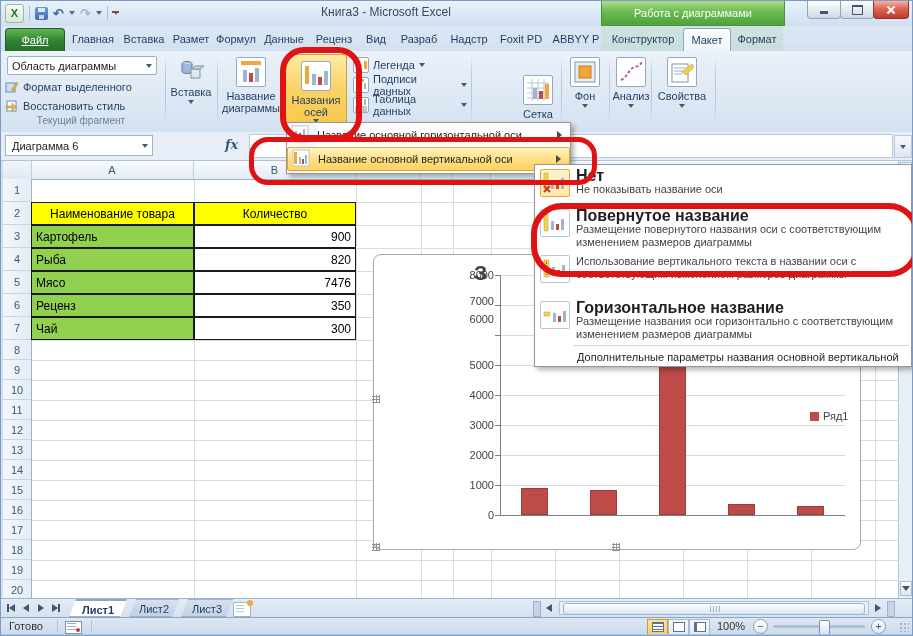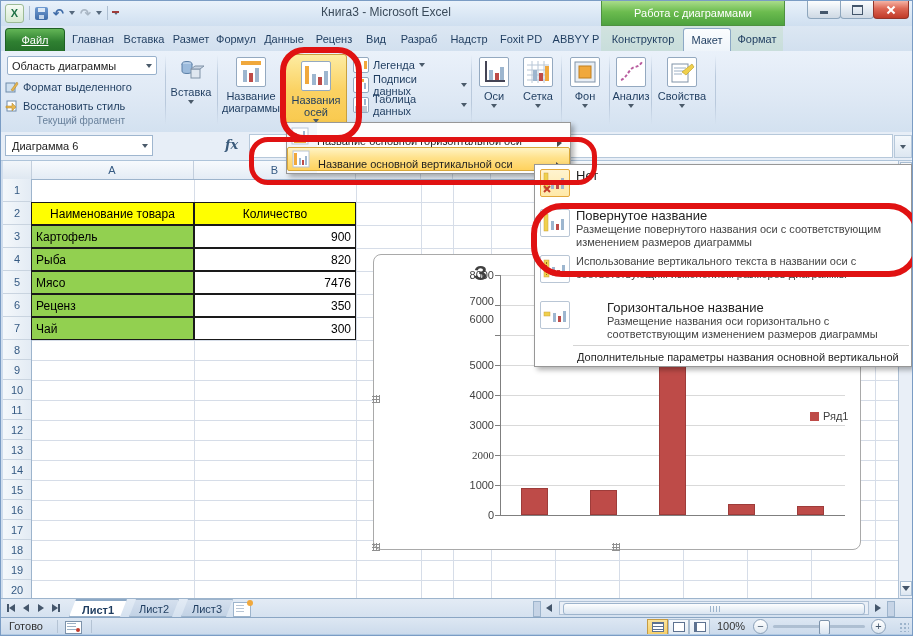--- a/index.html
+++ b/index.html
@@ -123,38 +123,38 @@
   .bar{position:absolute;width:27px;background:#be4b48;border:1px solid #9e3c3a;box-sizing:border-box;}
   .legend{position:absolute;left:436px;top:155px;display:flex;align-items:center;gap:4px;font-size:11px;color:#404040;}
   .legend .sw{width:9px;height:9px;background:#be4b48;}
   .handle{position:absolute;width:8px;height:8px;
     background:radial-gradient(#909090 1px,transparent 1.2px);background-size:3px 3px;}
 
   
   .menu{position:absolute;left:285px;top:121px;width:285px;height:52px;background:#fdfdfd;
     border:1px solid #979797;box-shadow:3px 3px 5px rgba(0,0,0,.3);z-index:55;box-sizing:border-box;}
   .menu:before{content:"";position:absolute;left:0;top:0;width:30px;height:100%;background:#f3f6fa;}
-  .m-item{position:relative;height:24px;display:flex;align-items:flex-end;font-size:11px;color:#1f1f1f;}
+  .m-item{position:relative;height:24px;display:flex;align-items:center;font-size:11px;color:#1f1f1f;}
   .m-item .mic{margin:0 8px 0 4px;}
   .m-item .lbl{flex:1;}
   .m-item.hl{background:linear-gradient(#fff4c5,#ffe18a 45%,#ffd25e);border:1px solid #d9a83a;
     border-radius:2px;box-sizing:border-box;}
   .arr-r{width:0;height:0;border-top:4px solid transparent;border-bottom:4px solid transparent;
     border-left:5px solid #4a4a4a;margin-right:8px;}
 
   
   .submenu{position:absolute;left:533px;top:163px;width:378px;height:203px;background:#fff;
     border:1px solid #979797;box-shadow:3px 3px 5px rgba(0,0,0,.3);z-index:60;box-sizing:border-box;}
   .s-item{position:relative;display:flex;padding:4px 6px 2px 5px;box-sizing:border-box;}
   .s-icwrap{flex:0 0 36px;}
   .s-ic{width:28px;height:26px;background:#fff;border:1px solid #b9c6d5;border-radius:2px;
     display:flex;align-items:center;justify-content:center;}
   .s-ic.sel{border:1px solid #e3a83c;background:linear-gradient(#fff3cf,#ffe9a8);}
   .s-txt{flex:1;overflow:hidden;}
-  .s-title{font-size:13px;font-weight:normal;color:#1f1f1f;line-height:14px;}
+  .s-title{font-size:16px;font-weight:bold;color:#1f1f1f;line-height:14px;}
   .s-desc{font-size:11px;color:#444;line-height:13px;}
   .s-sep{height:1px;background:#d5d5d5;margin:2px 2px 2px 38px;}
   .s-footer{height:17px;display:flex;align-items:center;padding-left:42px;font-size:11px;color:#1f1f1f;
     white-space:nowrap;overflow:hidden;}
 
   
   .sheetbar{position:absolute;left:0;top:597px;width:913px;height:19px;
     background:linear-gradient(#e3ebf5,#d4e1ef);border-top:1px solid #9db4cc;}
   .nav{position:absolute;top:2px;width:14px;height:14px;display:flex;align-items:center;justify-content:center;}
   .tri-l{width:0;height:0;border-top:4px solid transparent;border-bottom:4px solid transparent;border-right:6px solid #44566b;}
@@ -357,31 +357,21 @@
           <rect x="2" y="2" width="2" height="5" fill="#9db6cf"></rect>
           <rect x="6" y="4" width="2" height="3" fill="#be4b48"></rect>
           <rect x="10" y="1" width="2" height="6" fill="#9db6cf"></rect>
           <path d="M1 9 H13 M1 11 H13 M1 13 H13" stroke="#8093a8" stroke-width="1"></path>
         </svg>
       <span>Таблица данных</span>
       <span class="arr"></span>
     </div>
     <div class="gsep" style="left:470px;"></div>
 
-    <div class="bigbtn" style="left:472px;width:42px;">
-      <svg class="ic icbox" width="28" height="28" viewBox="0 0 28 28">
-          <path d="M6 3 V23 H25" stroke="#445" stroke-width="2" fill="none"></path>
-          <rect x="9" y="12" width="4" height="10" fill="#9db6cf"></rect>
-          <rect x="15" y="15" width="4" height="7" fill="#be4b48"></rect>
-          <rect x="20" y="9" width="4" height="13" fill="#9db6cf"></rect>
-        </svg>
-      <span>Оси</span>
-      <span class="arr" style="margin-top:2px;"></span>
-    </div>
-    <div class="bigbtn" style="left:516px;width:42px;">
+    <div class="bigbtn" style="left:516px;width:42px;justify-content:flex-end;">
       <svg class="ic icbox" width="28" height="28" viewBox="0 0 28 28">
           <path d="M3 7 H25 M3 12 H25 M3 17 H25 M3 22 H25 M8 3 V25 M14 3 V25 M20 3 V25" stroke="#b7c6d6" stroke-width="1"></path>
           <rect x="9" y="12" width="4" height="11" fill="#9db6cf"></rect>
           <rect x="15" y="15" width="4" height="8" fill="#be4b48"></rect>
           <rect x="21" y="8" width="4" height="15" fill="#f0a83c"></rect>
         </svg>
       <span>Сетка</span>
       <span class="arr" style="margin-top:2px;"></span>
     </div>
     <div class="gsep" style="left:560px;"></div>
@@ -525,21 +515,21 @@
         <div class="ytickmark" style="top: 80px;"></div>
         <div class="ytick" style="left: 82px; top: 104px;">5000</div>
         <div class="ygrid" style="top: 110px;"></div>
         <div class="ytickmark" style="top: 110px;"></div>
         <div class="ytick" style="left: 82px; top: 134px;">4000</div>
         <div class="ygrid" style="top: 140px;"></div>
         <div class="ytickmark" style="top: 140px;"></div>
         <div class="ytick" style="left: 82px; top: 164px;">3000</div>
         <div class="ygrid" style="top: 170px;"></div>
         <div class="ytickmark" style="top: 170px;"></div>
-        <div class="ytick" style="left: 82px; top: 194px; font-family: Liberation Serif, serif;">2000</div>
+        <div class="ytick" style="left: 82px; top: 194px;">2000</div>
         <div class="ygrid" style="top: 200px;"></div>
         <div class="ytickmark" style="top: 200px;"></div>
         <div class="ytick" style="left: 82px; top: 224px;">1000</div>
         <div class="ygrid" style="top: 230px;"></div>
         <div class="ytickmark" style="top: 230px;"></div>
         <div class="ytick" style="left: 82px; top: 254px;">0</div>
         <div class="ytickmark" style="top: 260px;"></div>
         <div class="bar" style="left: 147px; top: 233px; height: 27px; background: rgb(190, 75, 72);"></div>
         <div class="bar" style="left: 216px; top: 235px; height: 25px; background: rgb(190, 75, 72);"></div>
         <div class="bar" style="left: 285px; top: 36px; height: 224px; background: rgb(190, 75, 72);"></div>
@@ -601,20 +591,21 @@
                 <rect x="1" y="1" width="4" height="16" fill="#f0d04c" stroke="#c9a13e" stroke-width=".5"></rect>
                 <rect x="8" y="8" width="3" height="9" fill="#9db6cf"></rect>
                 <rect x="13" y="11" width="3" height="6" fill="#be4b48"></rect>
                 <rect x="18" y="6" width="3" height="11" fill="#9db6cf"></rect>
                 <path d="M1 14 L7 20 M7 14 L1 20" stroke="#c43b2a" stroke-width="2"></path>
               </svg>
             </div>
           </div>
           <div class="s-txt">
             <div class="s-title">Нет</div>
+            <div class="s-desc">Не показывать название оси</div>
           </div>
         </div>
         <div class="s-item" style="min-height: 46px;">
           <div class="s-icwrap">
             <div class="s-ic">
               <svg width="24" height="22" viewBox="0 0 24 22">
                 <rect x="1" y="2" width="4" height="17" fill="#f0d04c" stroke="#c9a13e" stroke-width=".5"></rect>
                 <rect x="8" y="9" width="3" height="9" fill="#9db6cf"></rect>
                 <rect x="13" y="12" width="3" height="6" fill="#be4b48"></rect>
                 <rect x="18" y="7" width="3" height="11" fill="#9db6cf"></rect>
@@ -635,21 +626,21 @@
                 <rect x="9" y="9" width="3" height="9" fill="#9db6cf"></rect>
                 <rect x="14" y="12" width="3" height="6" fill="#be4b48"></rect>
                 <rect x="19" y="7" width="3" height="11" fill="#9db6cf"></rect>
               </svg>
             </div>
           </div>
           <div class="s-txt">
             <div class="s-desc">Использование вертикального текста в названии оси с соответствующим изменением размеров диаграммы</div>
           </div>
         </div>
-        <div class="s-item" style="min-height: 46px; gap: 31px;">
+        <div class="s-item" style="min-height: 46px;">
           <div class="s-icwrap">
             <div class="s-ic">
               <svg width="24" height="22" viewBox="0 0 24 22">
                 <rect x="1" y="8" width="6" height="4" fill="#f0d04c" stroke="#c9a13e" stroke-width=".5"></rect>
                 <rect x="10" y="9" width="3" height="9" fill="#9db6cf"></rect>
                 <rect x="15" y="12" width="3" height="6" fill="#be4b48"></rect>
                 <rect x="20" y="7" width="3" height="11" fill="#9db6cf"></rect>
               </svg>
             </div>
           </div>

